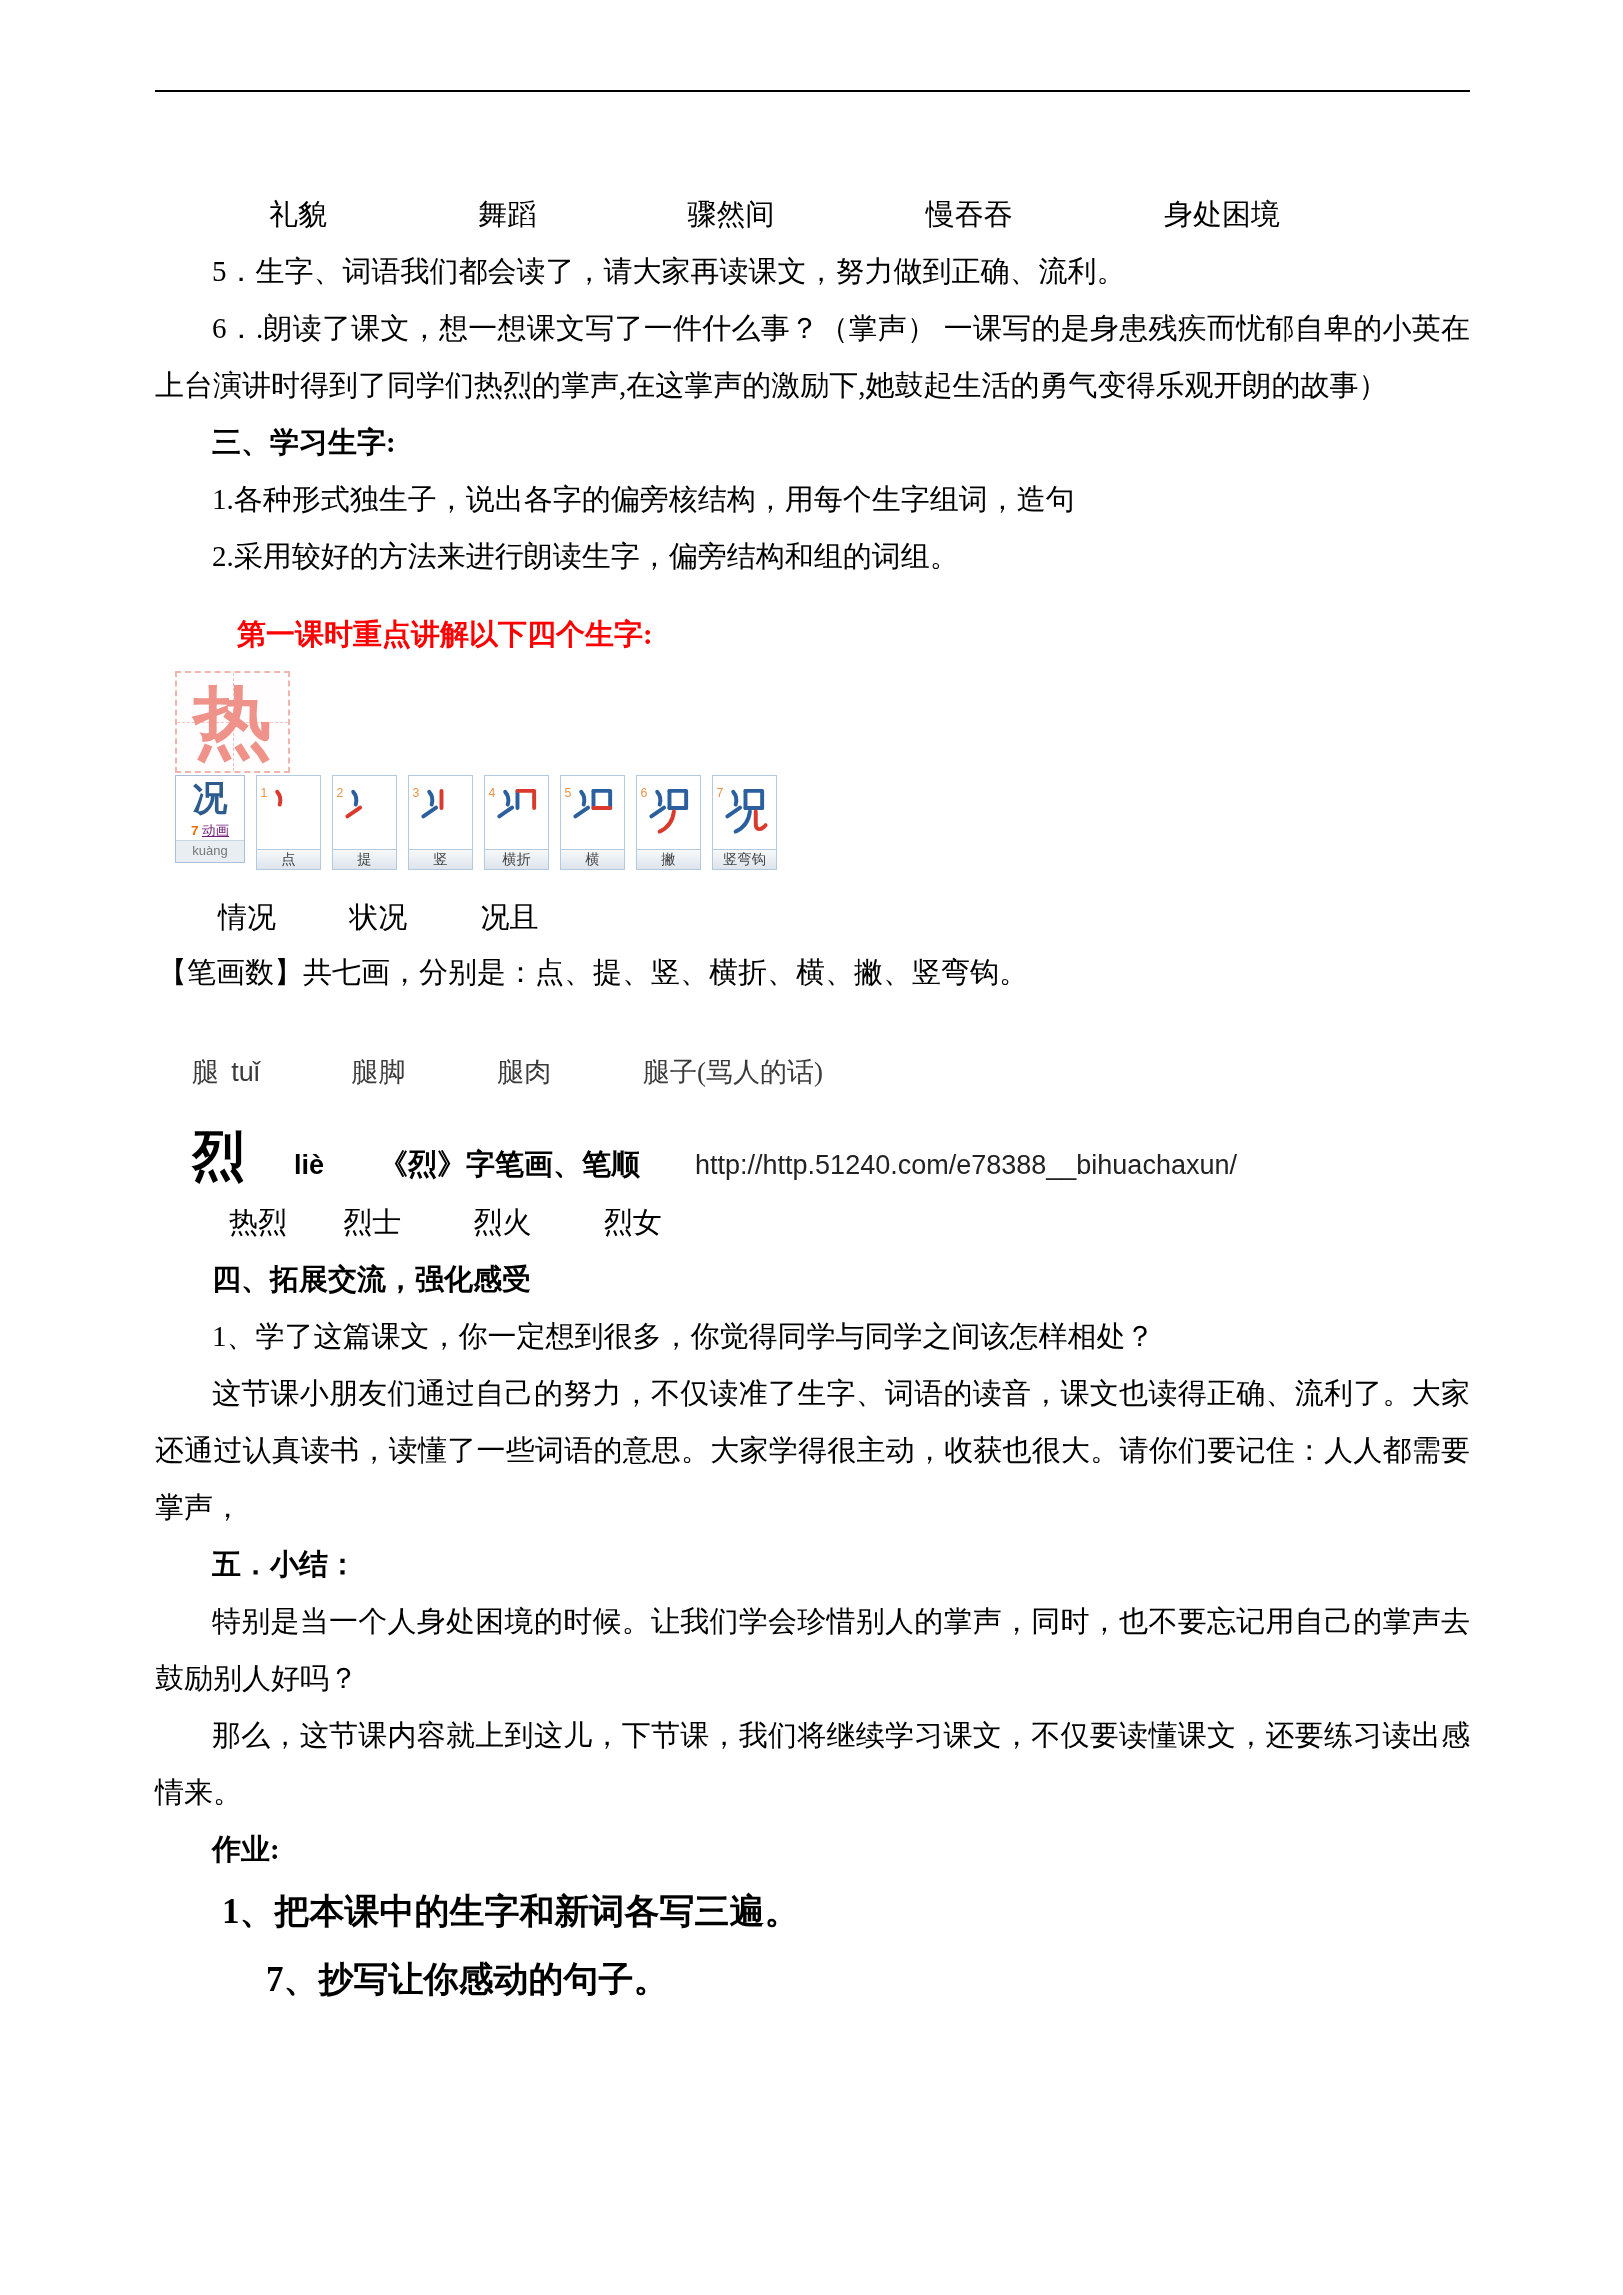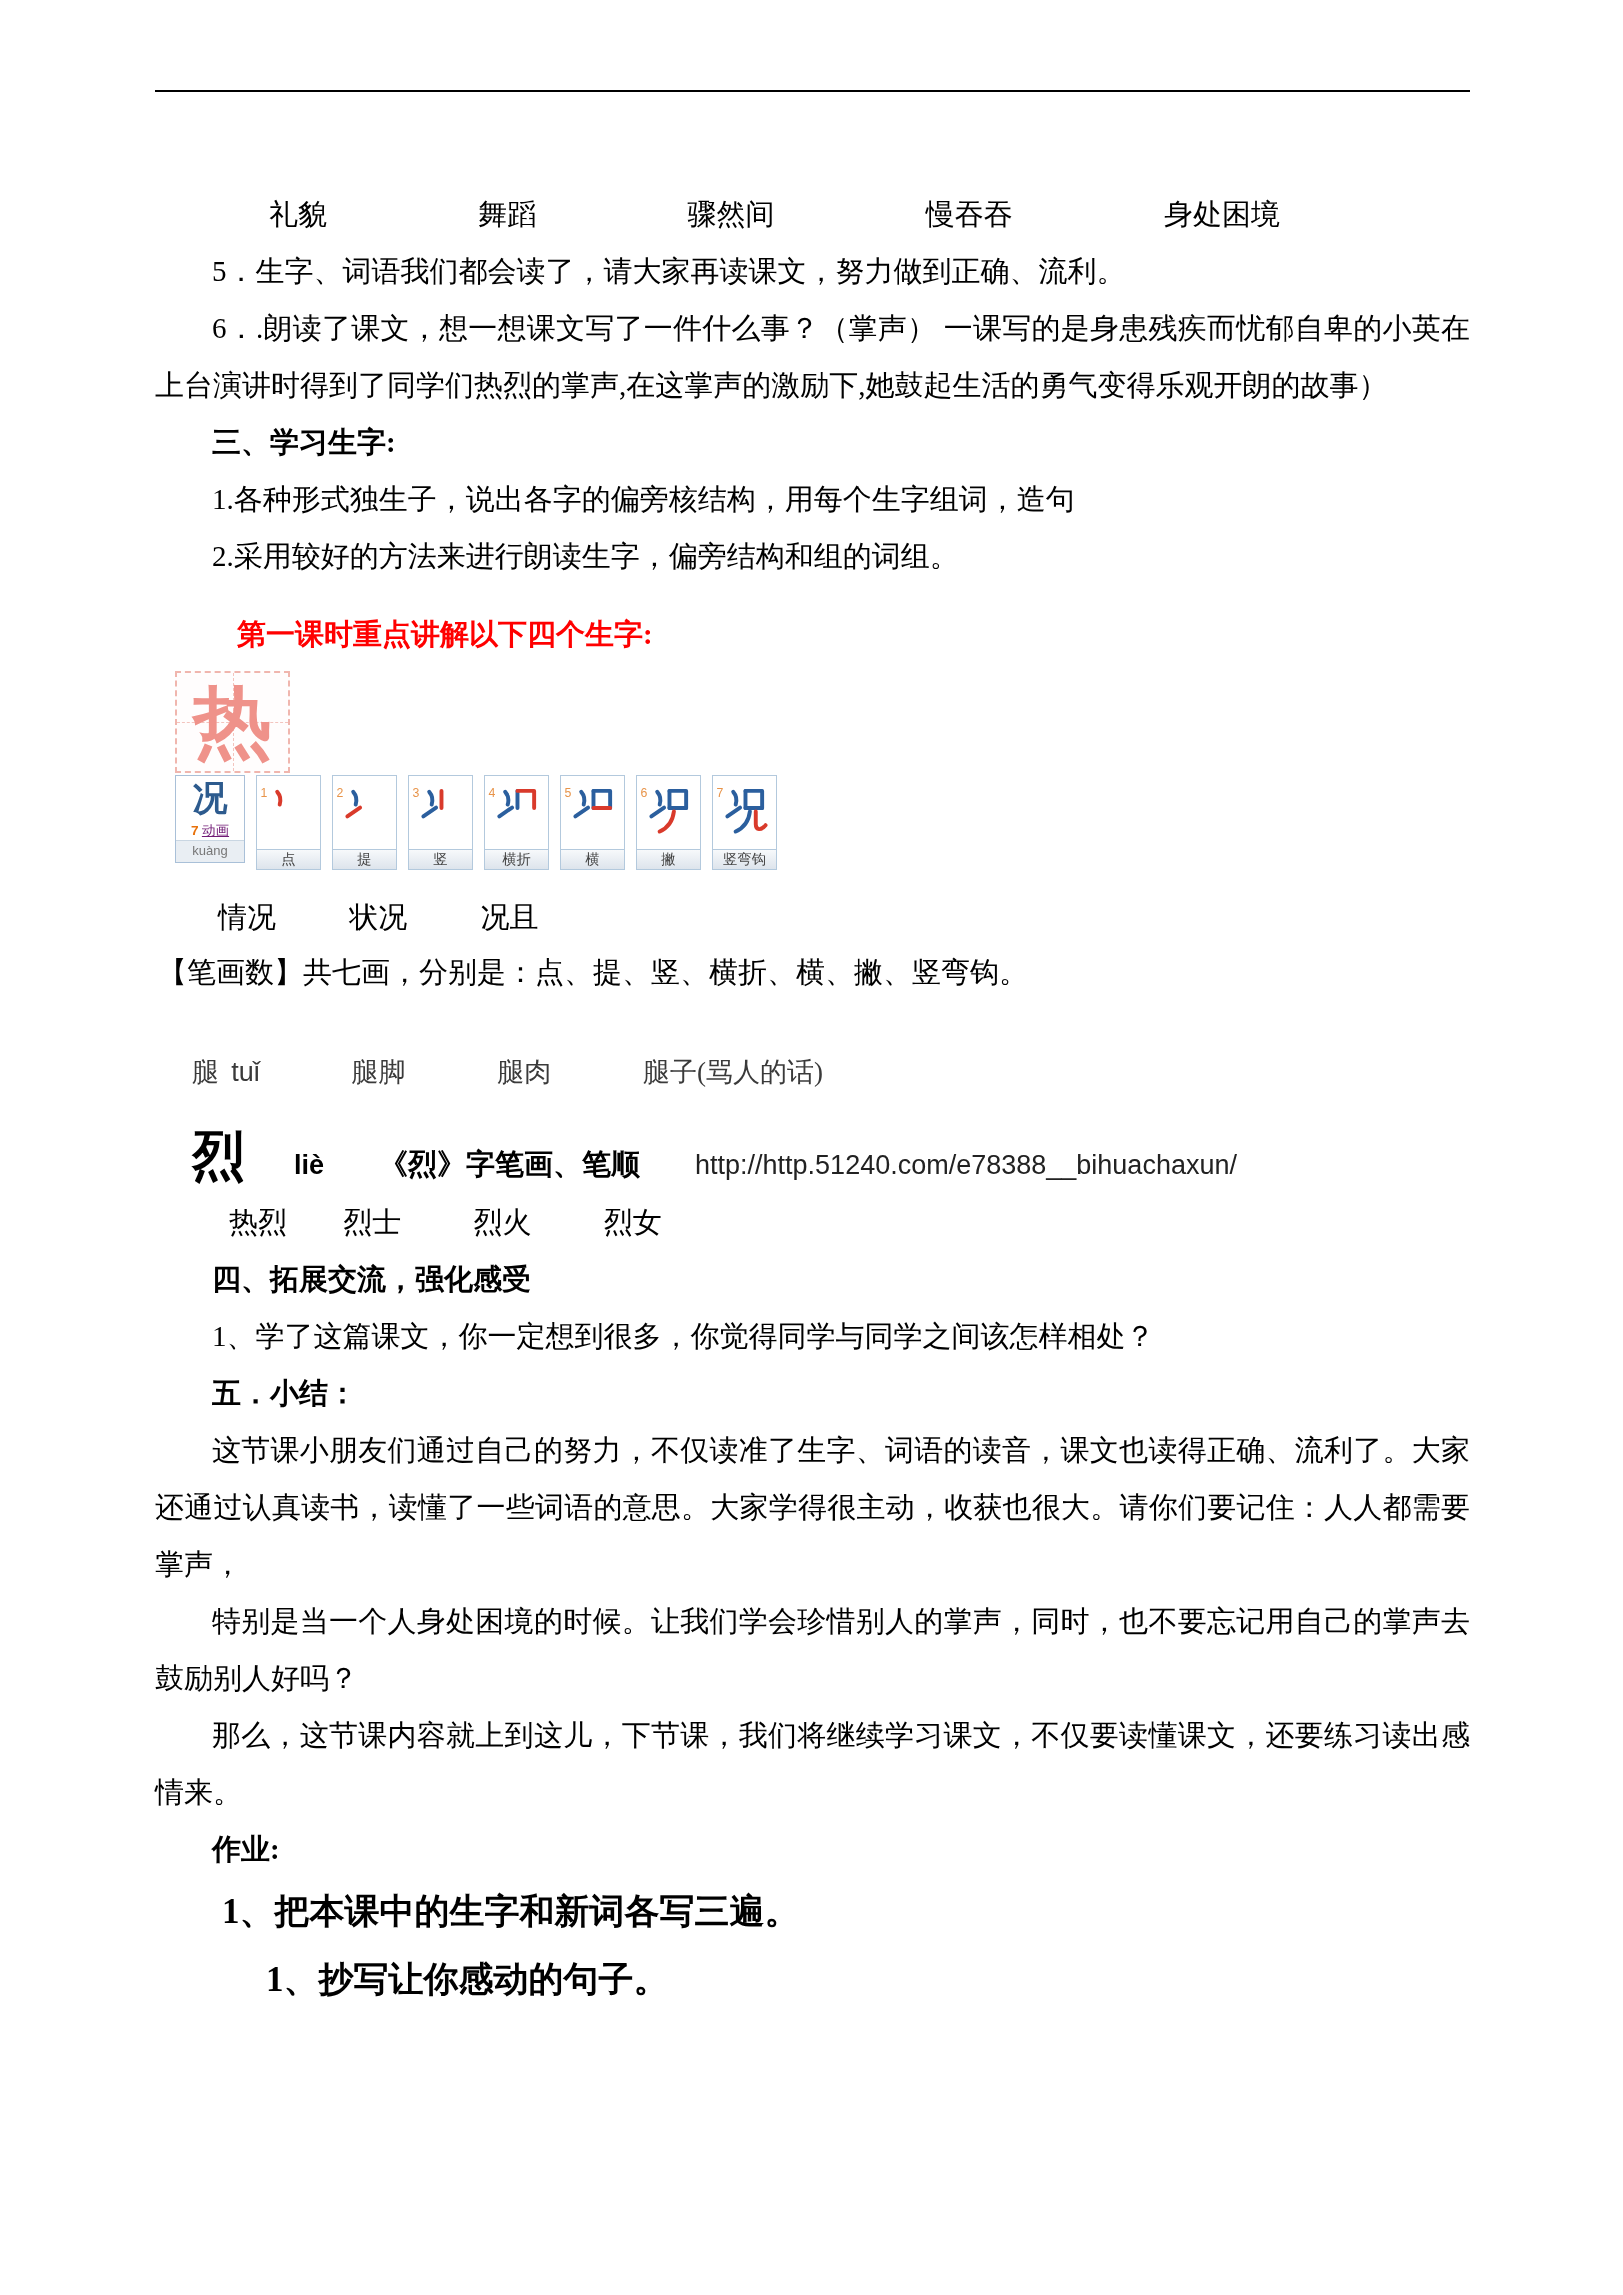--- a/index.html
+++ b/index.html
@@ -288,24 +288,24 @@
     <p class="lie-words">
       <span class="w">热烈</span>
       <span class="w">烈士</span>
       <span class="w">烈火</span>
       <span class="w">烈女</span>
     </p>
 
     <p class="line indent bold sec4">四、拓展交流，强化感受</p>
     <p class="line indent">1、学了这篇课文，你一定想到很多，你觉得同学与同学之间该怎样相处？</p>
 
+    <p class="line indent">这节课小朋友们通过自己的努力，不仅读准了生字、词语的读音，课文也读得正确、流利了。大家还通过认真读书，读懂了一些词语的意思。大家学得很主动，收获也很大。请你们要记住：人人都需要掌声，</p>
     <p class="line indent bold">五．小结：</p>
-    <p class="line indent">这节课小朋友们通过自己的努力，不仅读准了生字、词语的读音，课文也读得正确、流利了。大家还通过认真读书，读懂了一些词语的意思。大家学得很主动，收获也很大。请你们要记住：人人都需要掌声，</p>
     <p class="line indent">特别是当一个人身处困境的时候。让我们学会珍惜别人的掌声，同时，也不要忘记用自己的掌声去鼓励别人好吗？</p>
     <p class="line indent">那么，这节课内容就上到这儿，下节课，我们将继续学习课文，不仅要读懂课文，还要练习读出感情来。</p>
 
     <p class="line indent bold">作业:</p>
     <p class="hw1">1、把本课中的生字和新词各写三遍。</p>
-    <p class="hw2">1、抄写让你感动的句子。</p>
+    <p class="hw2">7、抄写让你感动的句子。</p>
 
   </div>
 </div>
 
 
 </body></html>

